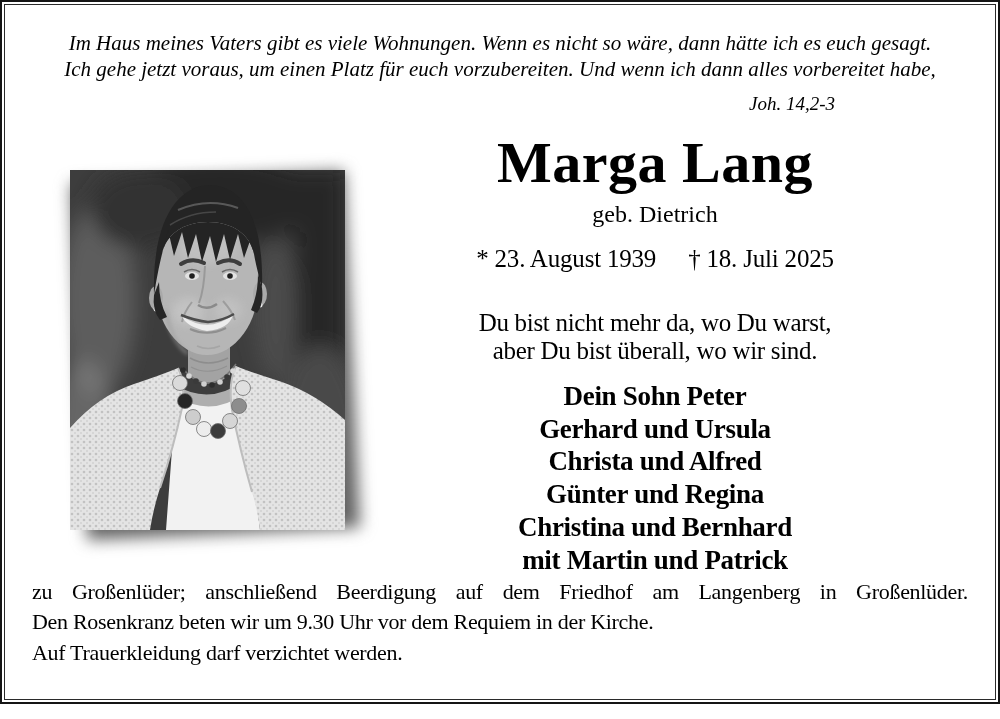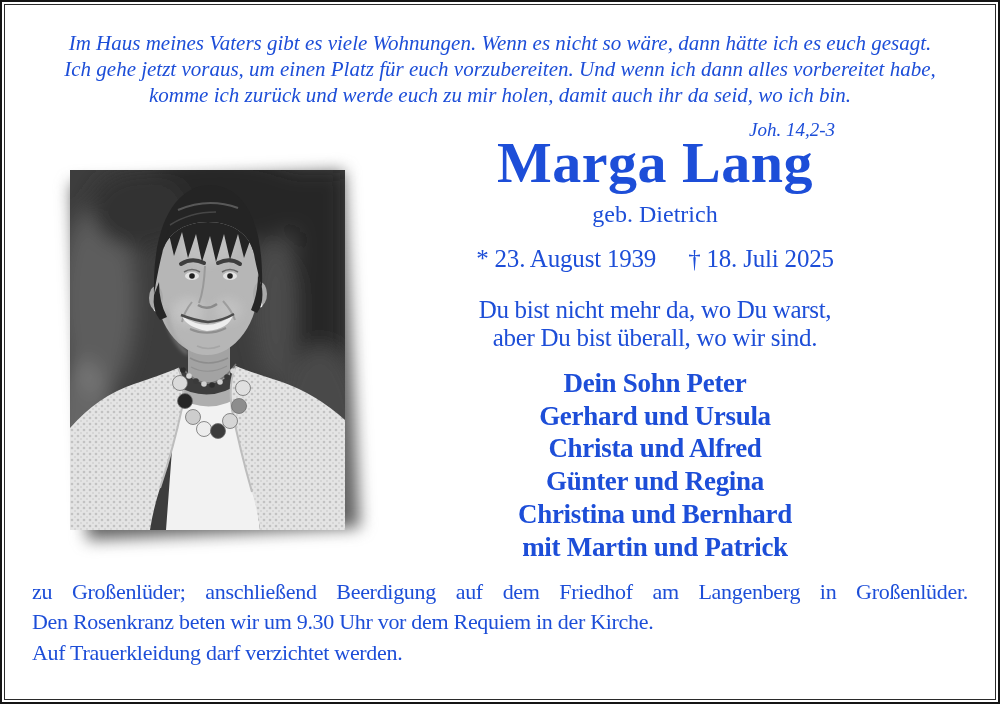--- a/index.html
+++ b/index.html
@@ -1,18 +1,18 @@
 <!DOCTYPE html>
 <html lang="de"><head>
 <meta charset="utf-8">
 <style>
   html, body { margin:0; padding:0; overflow:hidden; background:#ffffff; }
   .sheet {
     position:relative; width:1000px; height:719px; background:#ffffff;
-    font-family:"Liberation Serif", serif; color:#1d4ed8;
+    font-family:"Liberation Serif", serif; color:#000000;
   }
   
   .frame-outer { position:absolute; left:0; top:0; width:1000px; height:704px;
     border:2.5px solid #151515; box-sizing:border-box; }
   .frame-inner { position:absolute; left:4px; top:4px; width:992px; height:696px;
     border:1px solid #2a2a2a; box-sizing:border-box; }
 
   
   .quote { position:absolute; left:0; top:30px; width:1000px; text-align:center;
     font-style:italic; font-size:21px; line-height:26px; }
@@ -26,21 +26,21 @@
   .photo { position:absolute; left:0; top:0; width:275px; height:360px;
     background:#3d3d3d; overflow:hidden; }
   .photo svg { display:block; width:100%; height:100%; }
 
   
   .announce { position:absolute; left:410px; top:138px; width:490px; text-align:center; }
   .name { margin:0; font-size:58px; line-height:50px; font-weight:bold; letter-spacing:.5px; }
   .maiden { margin:14px 0 0; font-size:24px; line-height:24px; }
   .dates { margin:19px 0 0; font-size:25px; line-height:28px;
     display:flex; justify-content:center; gap:32px; letter-spacing:-.2px; }
-  .verse { margin:23px 0 0; font-size:25px; line-height:28px; letter-spacing:-.3px; }
+  .verse { margin:36px 0 0; font-size:25px; line-height:28px; letter-spacing:-.3px; }
   .verse p { margin:0; white-space:nowrap; }
   .mourners { margin:15px 0 0; font-size:27px; line-height:32.7px; font-weight:bold; letter-spacing:-.3px; }
   .mourners p { margin:0; white-space:nowrap; }
 
   
   .info { position:absolute; left:32px; top:577px; width:936px;
     font-size:22px; line-height:30.3px; letter-spacing:-.3px; }
   .info p { margin:0; }
   .info p.just { text-align:justify; text-align-last:justify; }
 </style>
@@ -48,21 +48,20 @@
 <body>
 
 <div class="sheet">
 
   <div class="frame-outer"></div>
   <div class="frame-inner"></div>
 
   <header class="quote">
     <p>Im Haus meines Vaters gibt es viele Wohnungen. Wenn es nicht so wäre, dann hätte ich es euch gesagt.</p>
     <p>Ich gehe jetzt voraus, um einen Platz für euch vorzubereiten. Und wenn ich dann alles vorbereitet habe,</p>
-    <p>komme ich zurück und werde euch zu mir holen, damit auch ihr da seid, wo ich bin.</p>
     <p class="qattr">Joh. 14,2-3</p>
   </header>
 
   <figure class="photo-wrap">
     <div class="photo-shadow"></div>
     <div class="photo" title="Schwarz-weiß-Porträt einer lächelnden Frau mit kurzen dunklen Haaren, heller Jacke und Perlenkette">
       <svg viewBox="0 0 275 360" preserveAspectRatio="none" aria-hidden="true">
         <defs>
           <filter id="f10" x="-40%" y="-40%" width="180%" height="180%">
               <feGaussianBlur stdDeviation="10"></feGaussianBlur>

